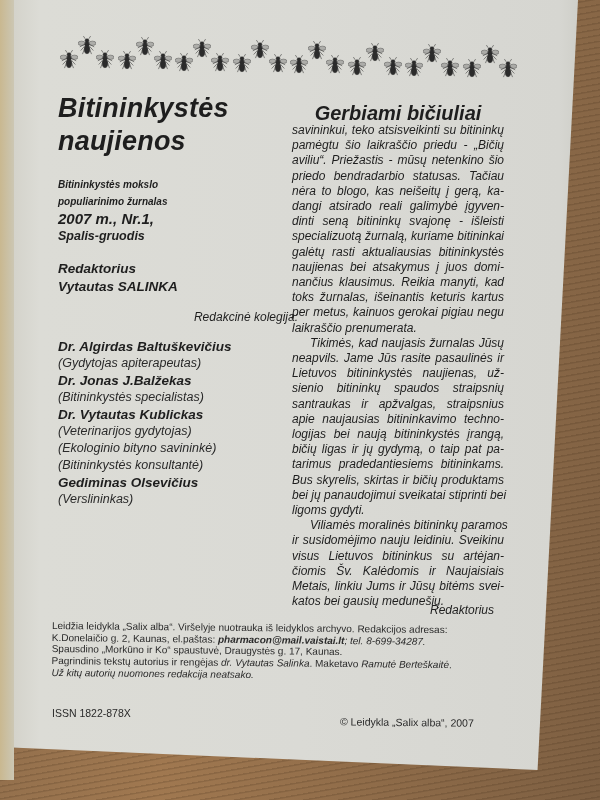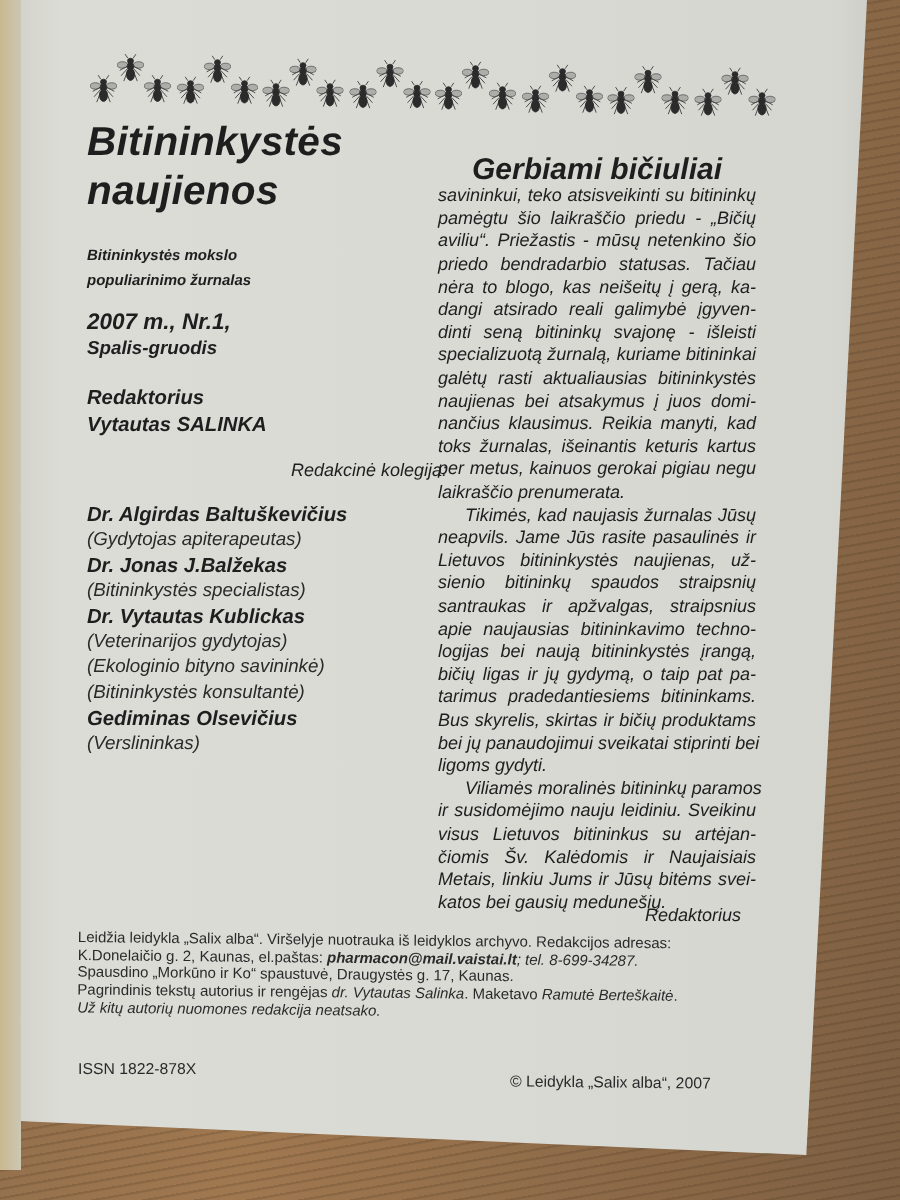--- a/index.html
+++ b/index.html
@@ -22,24 +22,24 @@
     position: absolute; left: 0; top: 0; width: 14px; height: 780px;
     background: linear-gradient(90deg, #c9b890, #ccc7b4);
   }
   .bee-border {
     position: absolute; left: 58px; top: 36px; width: 462px; height: 50px;
   }
   .bee-group { position: absolute; width: 58px; height: 44px; }
   .bee { position: absolute; width: 18px; height: 20px; }
   .bee svg { width: 100%; height: 100%; }
 
-  .left-col { position: absolute; left: 58px; top: 78px; width: 240px; color: #1e1e1e; }
+  .left-col { position: absolute; left: 58px; top: 92px; width: 240px; color: #1e1e1e; }
   .mag-title { font-size: 27px; font-weight: bold; font-style: italic; line-height: 33px; letter-spacing: 0.2px; margin: 0; }
   .mag-sub { font-size: 10px; font-weight: bold; font-style: italic; line-height: 17px; margin-top: 18px; }
-  .issue { font-size: 15px; font-weight: bold; font-style: italic; line-height: 18px; margin-top: 10px; }
+  .issue { font-size: 15px; font-weight: bold; font-style: italic; line-height: 18px; }
   .period { font-size: 12.5px; font-weight: bold; font-style: italic; line-height: 16px; }
   .editor-label { font-size: 13.5px; font-weight: bold; font-style: italic; line-height: 18px; margin-top: 16px; }
   .editor-name { font-size: 13.5px; font-weight: bold; font-style: italic; line-height: 18px; }
   .board-label { font-size: 12px; font-style: italic; font-weight: normal; line-height: 18px; margin-top: 12px; margin-bottom: 12px; text-align: right; }
   .member-name { font-size: 13.5px; font-weight: bold; font-style: italic; line-height: 17px; }
   .member-role { font-size: 12.5px; font-style: italic; line-height: 17px; color: #2a2a2a; }
 
   .right-col { position: absolute; left: 292px; top: 104px; width: 212px; color: #1e1e1e; }
   .letter-title { font-size: 20px; font-weight: bold; font-style: italic; text-align: center; line-height: 18px; margin-bottom: 1px; }
   .letter-para { font-size: 12px; font-style: italic; line-height: 15.2px; text-align: justify; margin: 0; }

